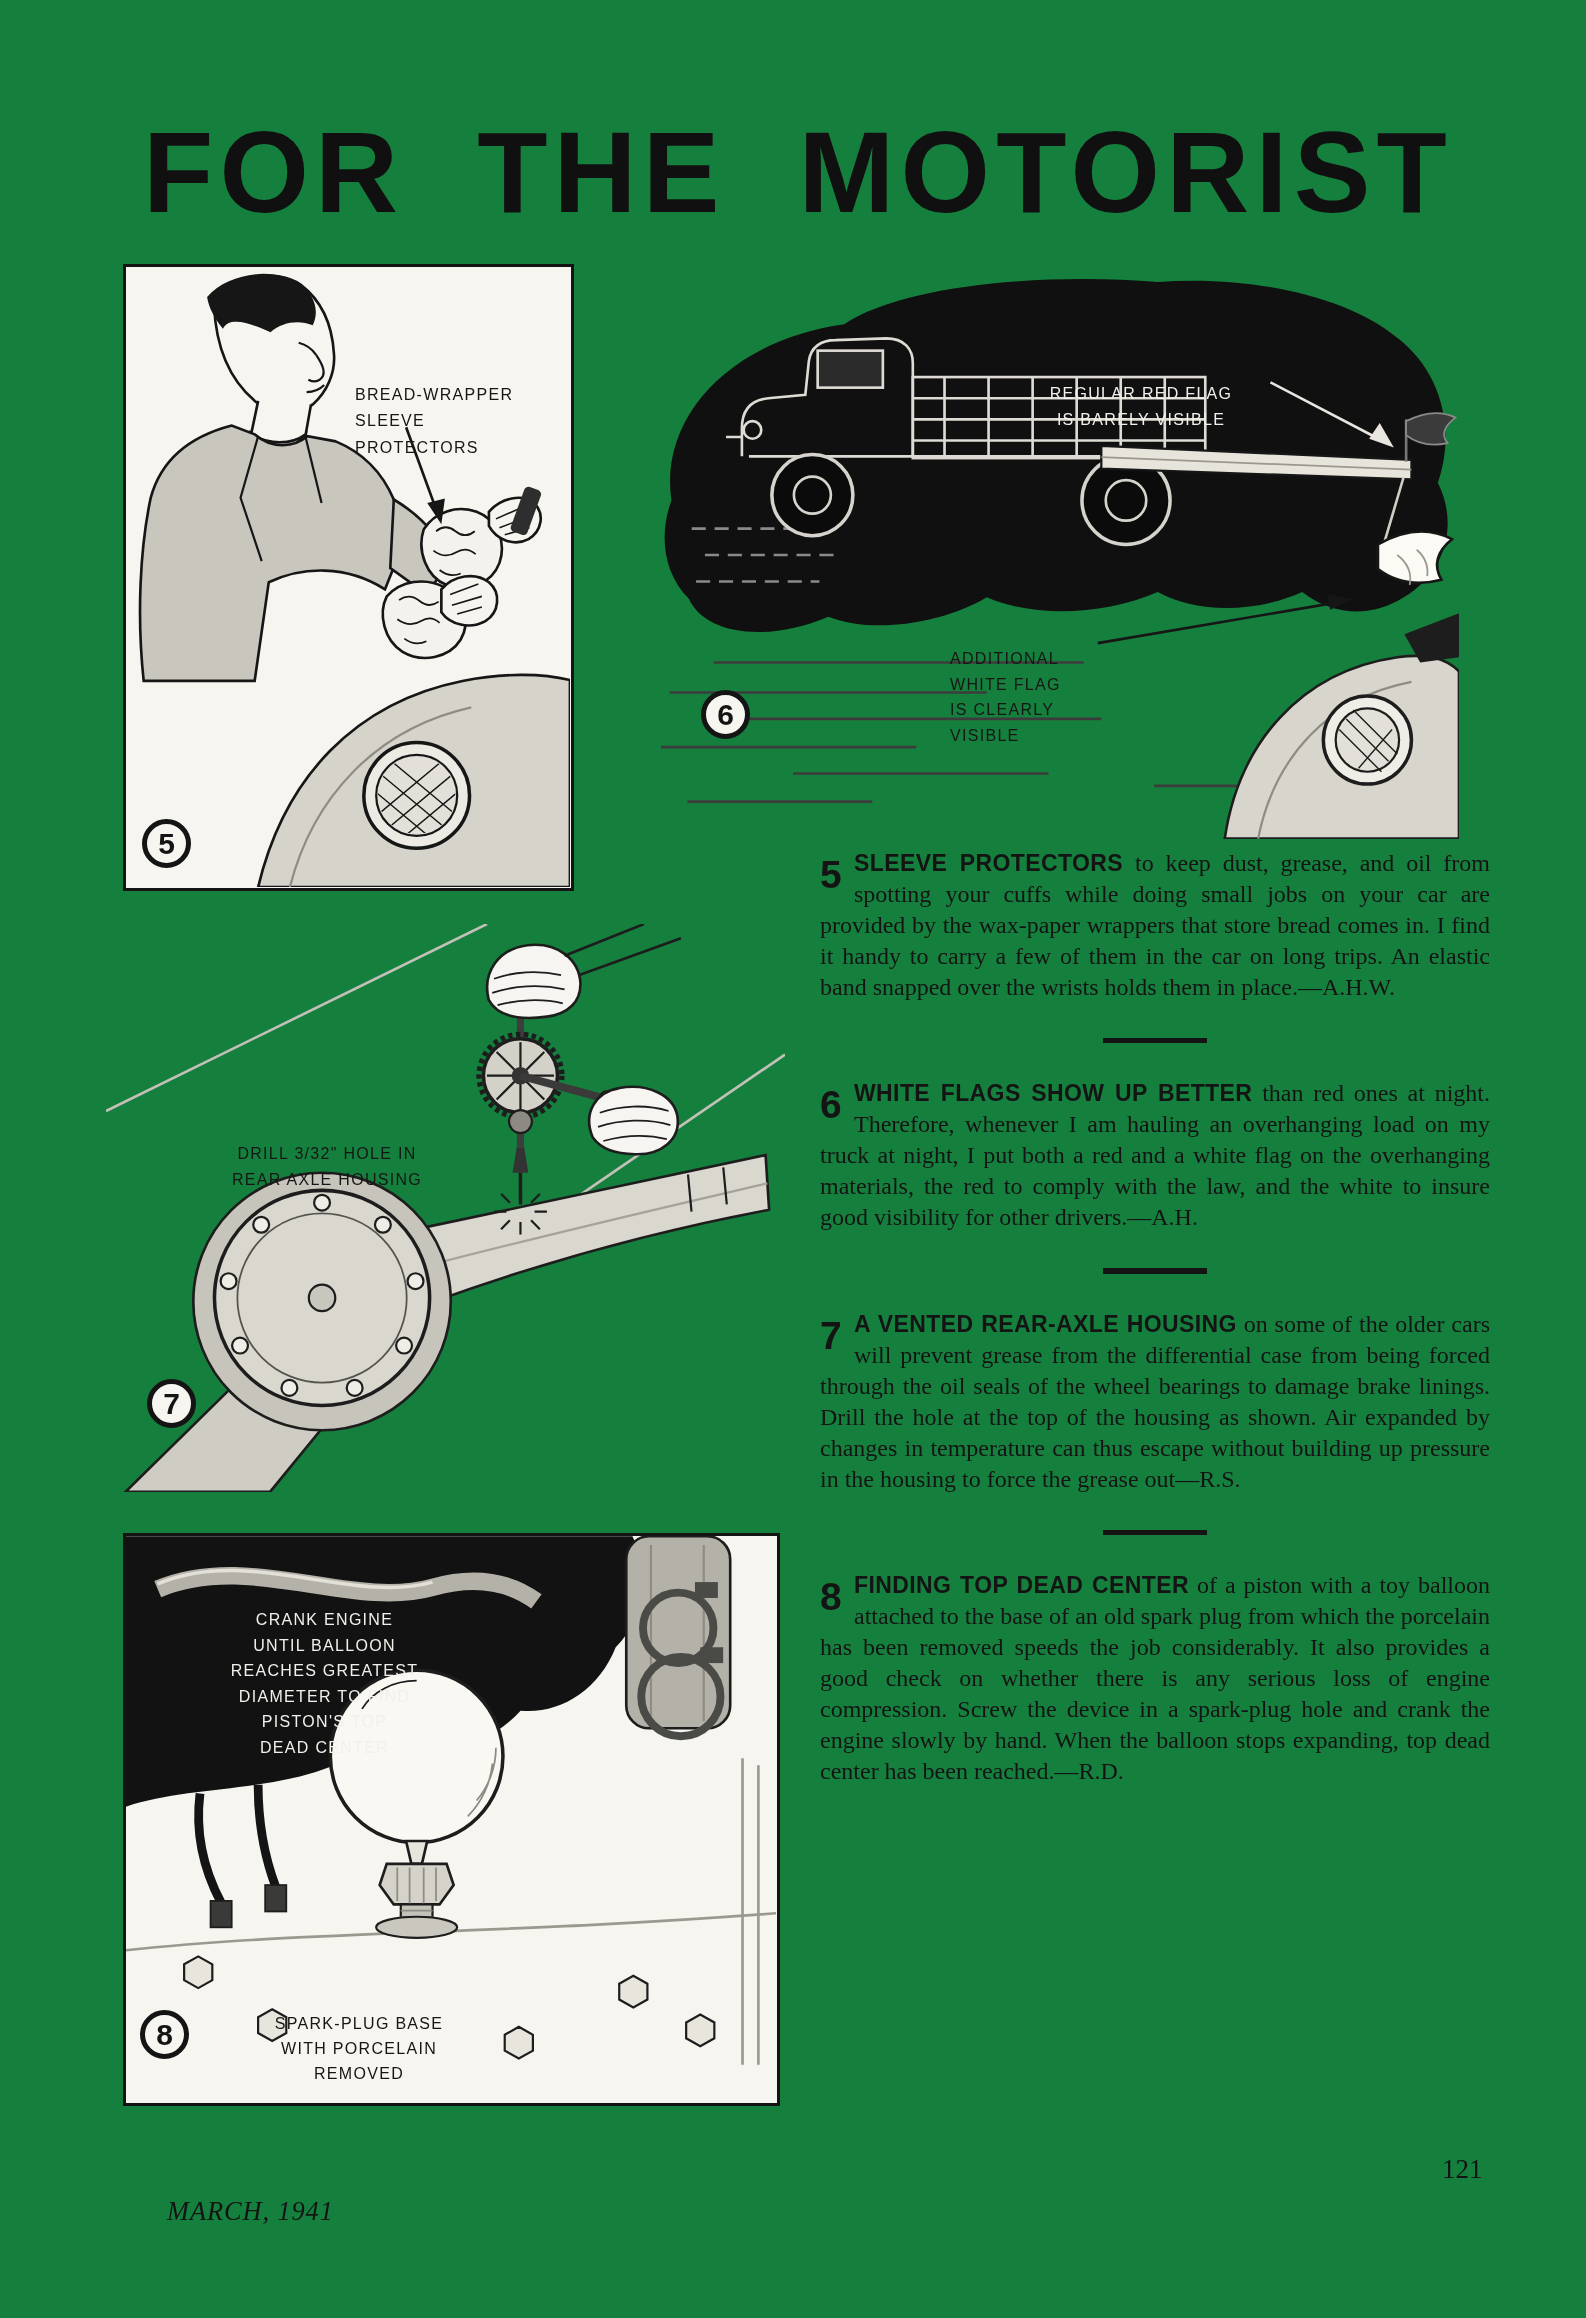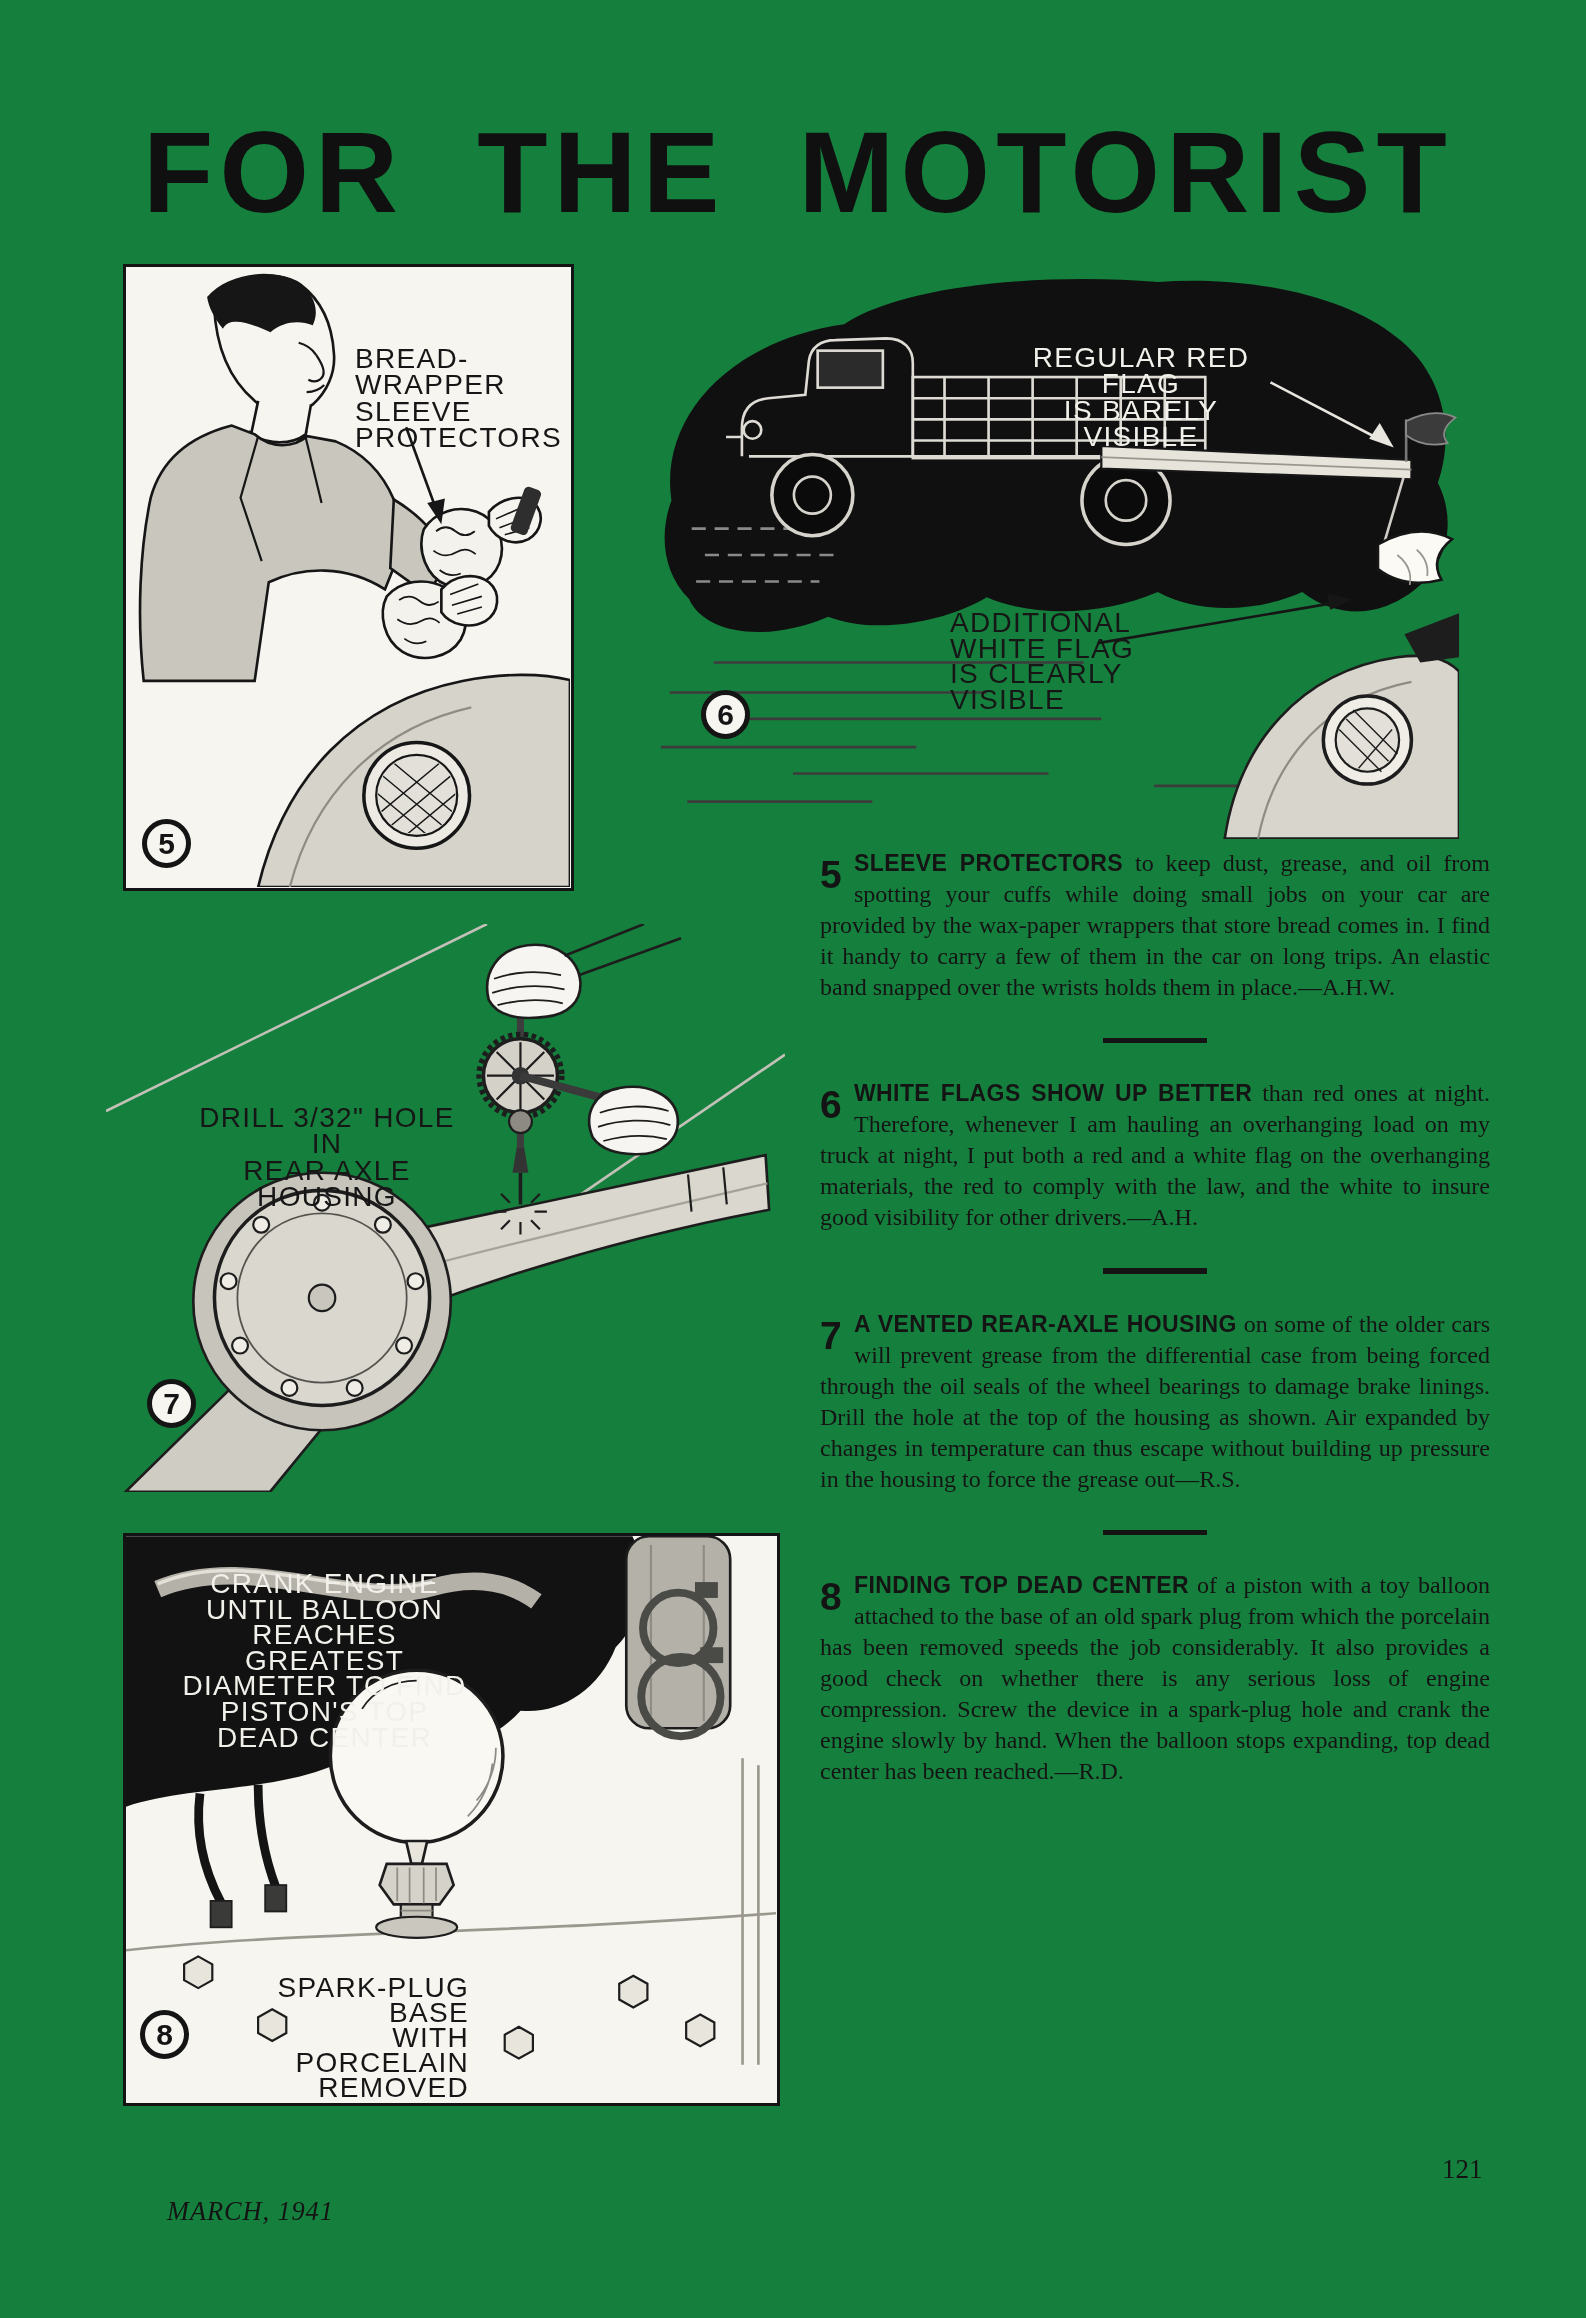--- a/index.html
+++ b/index.html
@@ -12,21 +12,21 @@
   }
   .title {
     position: absolute; left: 143px; top: 115px; width: 1310px;
     display: flex; justify-content: space-between;
     font-weight: bold; font-size: 115px; line-height: 1;
     letter-spacing: 6.2px; color: #101010;
   }
   .fig { position: absolute; }
   .framed { border: 3.5px solid #141414; background: #f7f5f0; }
   .fig svg { display: block; }
-  .caption { position: absolute; font-size: 28px; letter-spacing: 1.3px; line-height: 26.4px; color: #161616; }
+  .caption { position: absolute; font-size: 16px; letter-spacing: 1.3px; line-height: 26.4px; color: #161616; margin-top: 36px; }
   .caption.white { color: #f2f0ea; }
   .caption.centered { text-align: center; }
   .fig-badge {
     position: absolute; width: 49px; height: 49px;
     border: 5.3px solid #141414; border-radius: 50%;
     background: #f7f5f0; color: #141414;
     font-weight: bold; font-size: 30px; line-height: 39px; text-align: center;
   }
   .tips { position: absolute; left: 820px; top: 848px; width: 670px; }
   .tip {
@@ -290,21 +290,21 @@
       </g>
     </svg>
     <div class="caption white centered" style="left:53px; top:35px; width:291px; line-height:25.6px;">
       <div>CRANK ENGINE</div>
       <div>UNTIL BALLOON</div>
       <div>REACHES GREATEST</div>
       <div>DIAMETER TO FIND</div>
       <div>PISTON'S TOP</div>
       <div>DEAD CENTER</div>
     </div>
-    <div class="caption centered" style="left:123px; top:439px; width:220px; line-height:25px;text-align:right;">
+    <div class="caption centered" style="left:123px; top:439px; width:220px; line-height:25px;">
       <div>SPARK-PLUG BASE</div>
       <div>WITH PORCELAIN</div>
       <div>REMOVED</div>
     </div>
     <div class="fig-badge" style="left:14px; top:474px;">8</div>
   </figure>
 
   <section class="tips">
     <div class="tip">
       <span class="tip-num">5</span>

